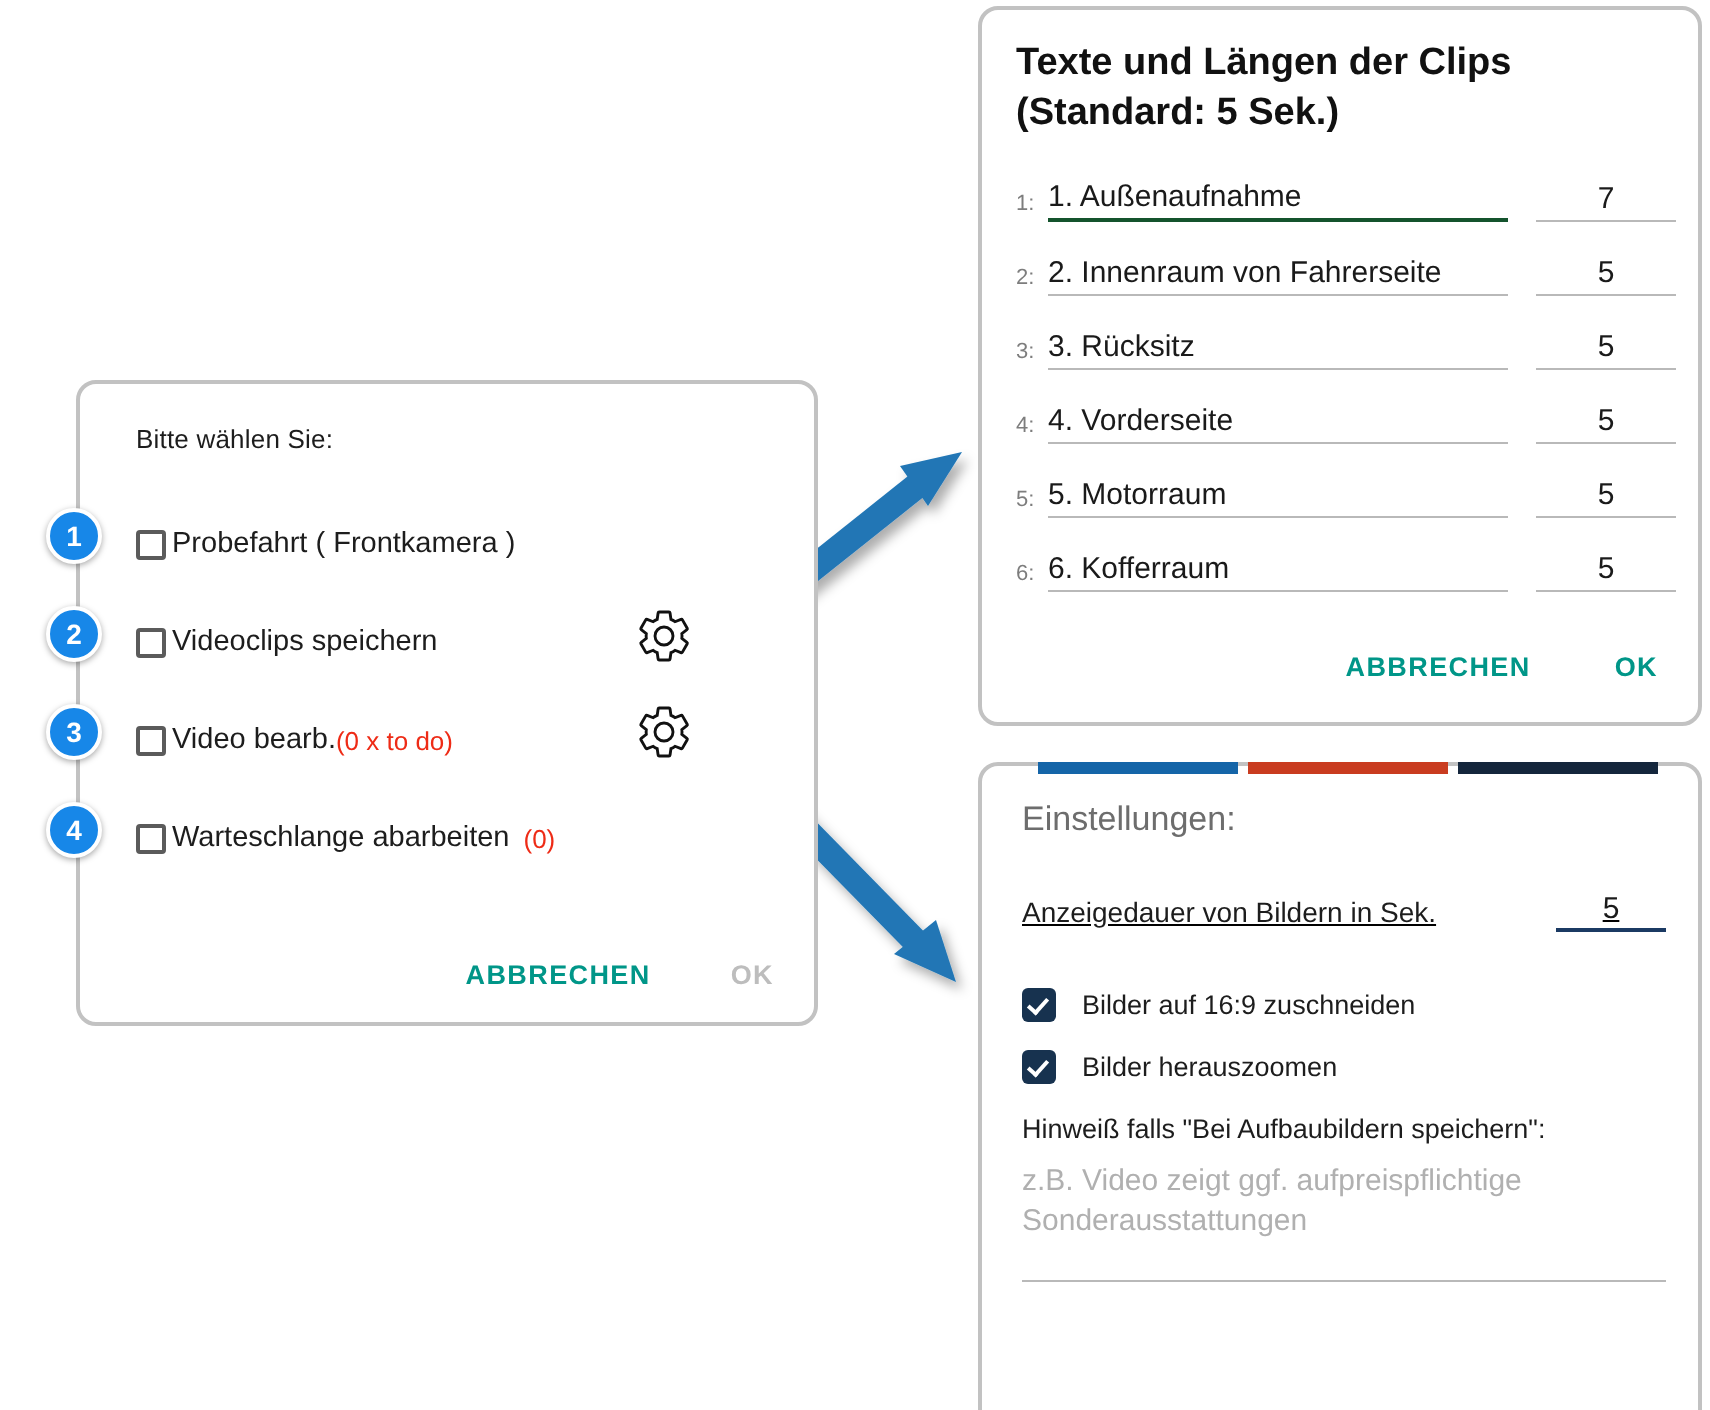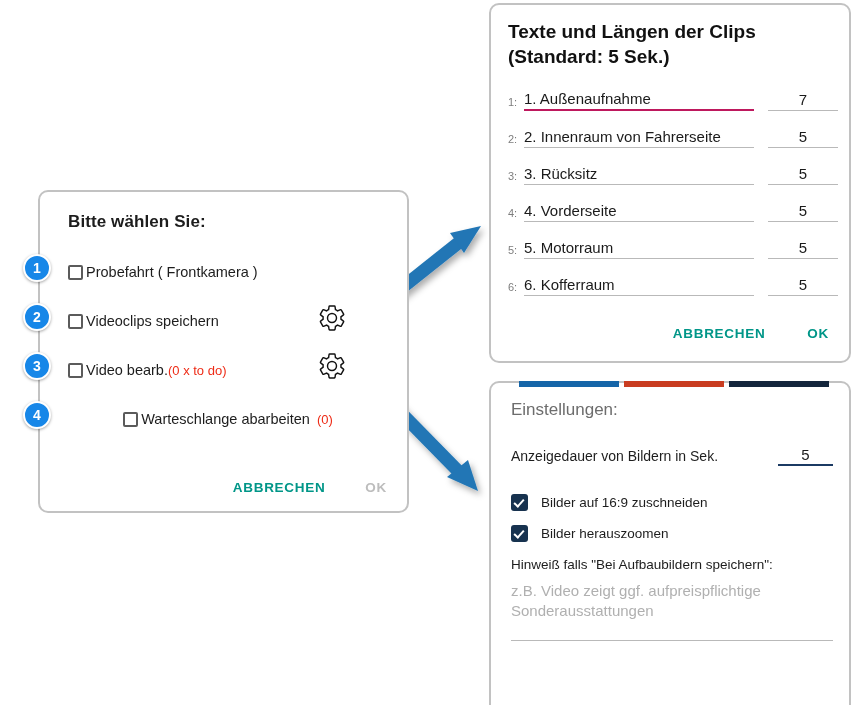--- a/index.html
+++ b/index.html
@@ -30,37 +30,37 @@
   #main-dialog {
     left: 38px;
     top: 190px;
     width: 371px;
     height: 323px;
   }
   .main-title {
     position: absolute;
     left: 28px;
     top: 20px;
-    font-size: 17px;
-    font-weight: bold;
+    font-size: 13px;
+    font-weight: normal;
     color: #1d1d1d;
     letter-spacing: .1px;
   }
   .opt-row {
     position: absolute;
     left: 28px;
     width: 320px;
     height: 26px;
     display: flex;
     align-items: center;
   }
   .opt-row.r1 { top: 67px; }
   .opt-row.r2 { top: 116px; }
   .opt-row.r3 { top: 165px; }
-  .opt-row.r4 { top: 214px; justify-content: center; }
+  .opt-row.r4 { top: 214px; }
 
   .cb-empty {
     width: 15px;
     height: 15px;
     border: 2px solid #5b5b5b;
     border-radius: 2px;
     box-sizing: border-box;
     flex: 0 0 auto;
     background: #fff;
   }
@@ -168,21 +168,21 @@
   }
   .clip-text {
     flex: 1 1 auto;
     font-size: 15px;
     color: #1a1a1a;
     border-bottom: 1.5px solid #b9b9b9;
     padding-bottom: 2px;
     white-space: nowrap;
     overflow: hidden;
   }
-  .clip-text.focused { border-bottom: 2px solid #be185d; }
+  .clip-text.focused { border-bottom: 2px solid #14532d; }
   .clip-len {
     width: 70px;
     margin-left: 14px;
     flex: 0 0 auto;
     font-size: 15px;
     color: #1a1a1a;
     text-align: center;
     border-bottom: 1.5px solid #b9b9b9;
     padding-bottom: 2px;
   }
@@ -219,20 +219,21 @@
     font-size: 17px;
     color: #6d6d6d;
   }
   .dur-row {
     position: absolute;
     left: 20px;
     top: 63px;
     width: 322px;
     display: flex;
     align-items: flex-end;
+    text-decoration: underline;
   }
   .dur-label {
     font-size: 14px;
     color: #1d1d1d;
     flex: 1 1 auto;
   }
   .dur-value {
     width: 55px;
     flex: 0 0 auto;
     font-size: 15px;

